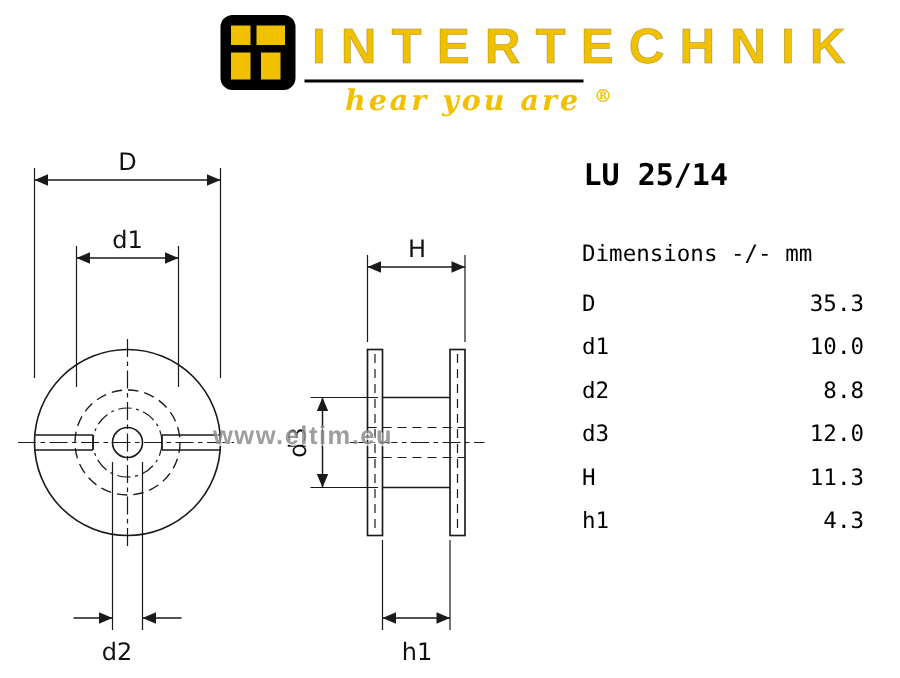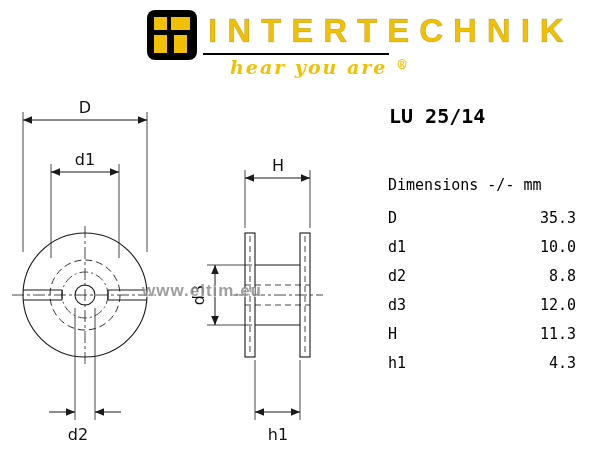--- a/index.html
+++ b/index.html
@@ -20,21 +20,21 @@
            color:#F1C100; -webkit-text-stroke:0.5px rgba(90,70,0,0.35); }
   .logo-rule { position:absolute; left:203px; top:53px; width:186px; height:2px; background:#000; }
   .tagline { position:absolute; left:211px; top:56px; font-family:"DejaVu Serif", serif;
              font-style:italic; font-weight:bold; font-size:19px; letter-spacing:2px;
              color:#F1C100; white-space:nowrap;margin-left:19px; }
   .tagline .reg { font-size:12px; vertical-align:5px; letter-spacing:0; }
 
   
   .product-title { position:absolute; left:389px; top:104px;
                    font-family:"DejaVu Sans Mono", monospace; font-weight:bold; font-size:20px; color:#000; }
-  .dims { position:absolute; left:388px; top:176px; width:188px;
+  .dims { position:absolute; left:388px; top:160px; width:188px;
           font-family:"DejaVu Sans Mono", monospace; font-size:15px; color:#000; }
   .dims-header { margin-bottom:10px; white-space:nowrap; }
   .dims-row { display:flex; justify-content:space-between; line-height:29px; }
 
   
   .drawing-svg { position:absolute; left:0; top:0; width:600px; height:452px; pointer-events:none; }
   .watermark { position:absolute; left:142px; top:281px; font-size:17px; font-weight:bold;
                letter-spacing:1px; color:#8e8e8e; opacity:0.85;
                text-shadow:1px 1px 0 rgba(255,255,255,0.85); }
   .dim-text { font-family:"DejaVu Sans", sans-serif; font-size:16px; fill:#111; }

